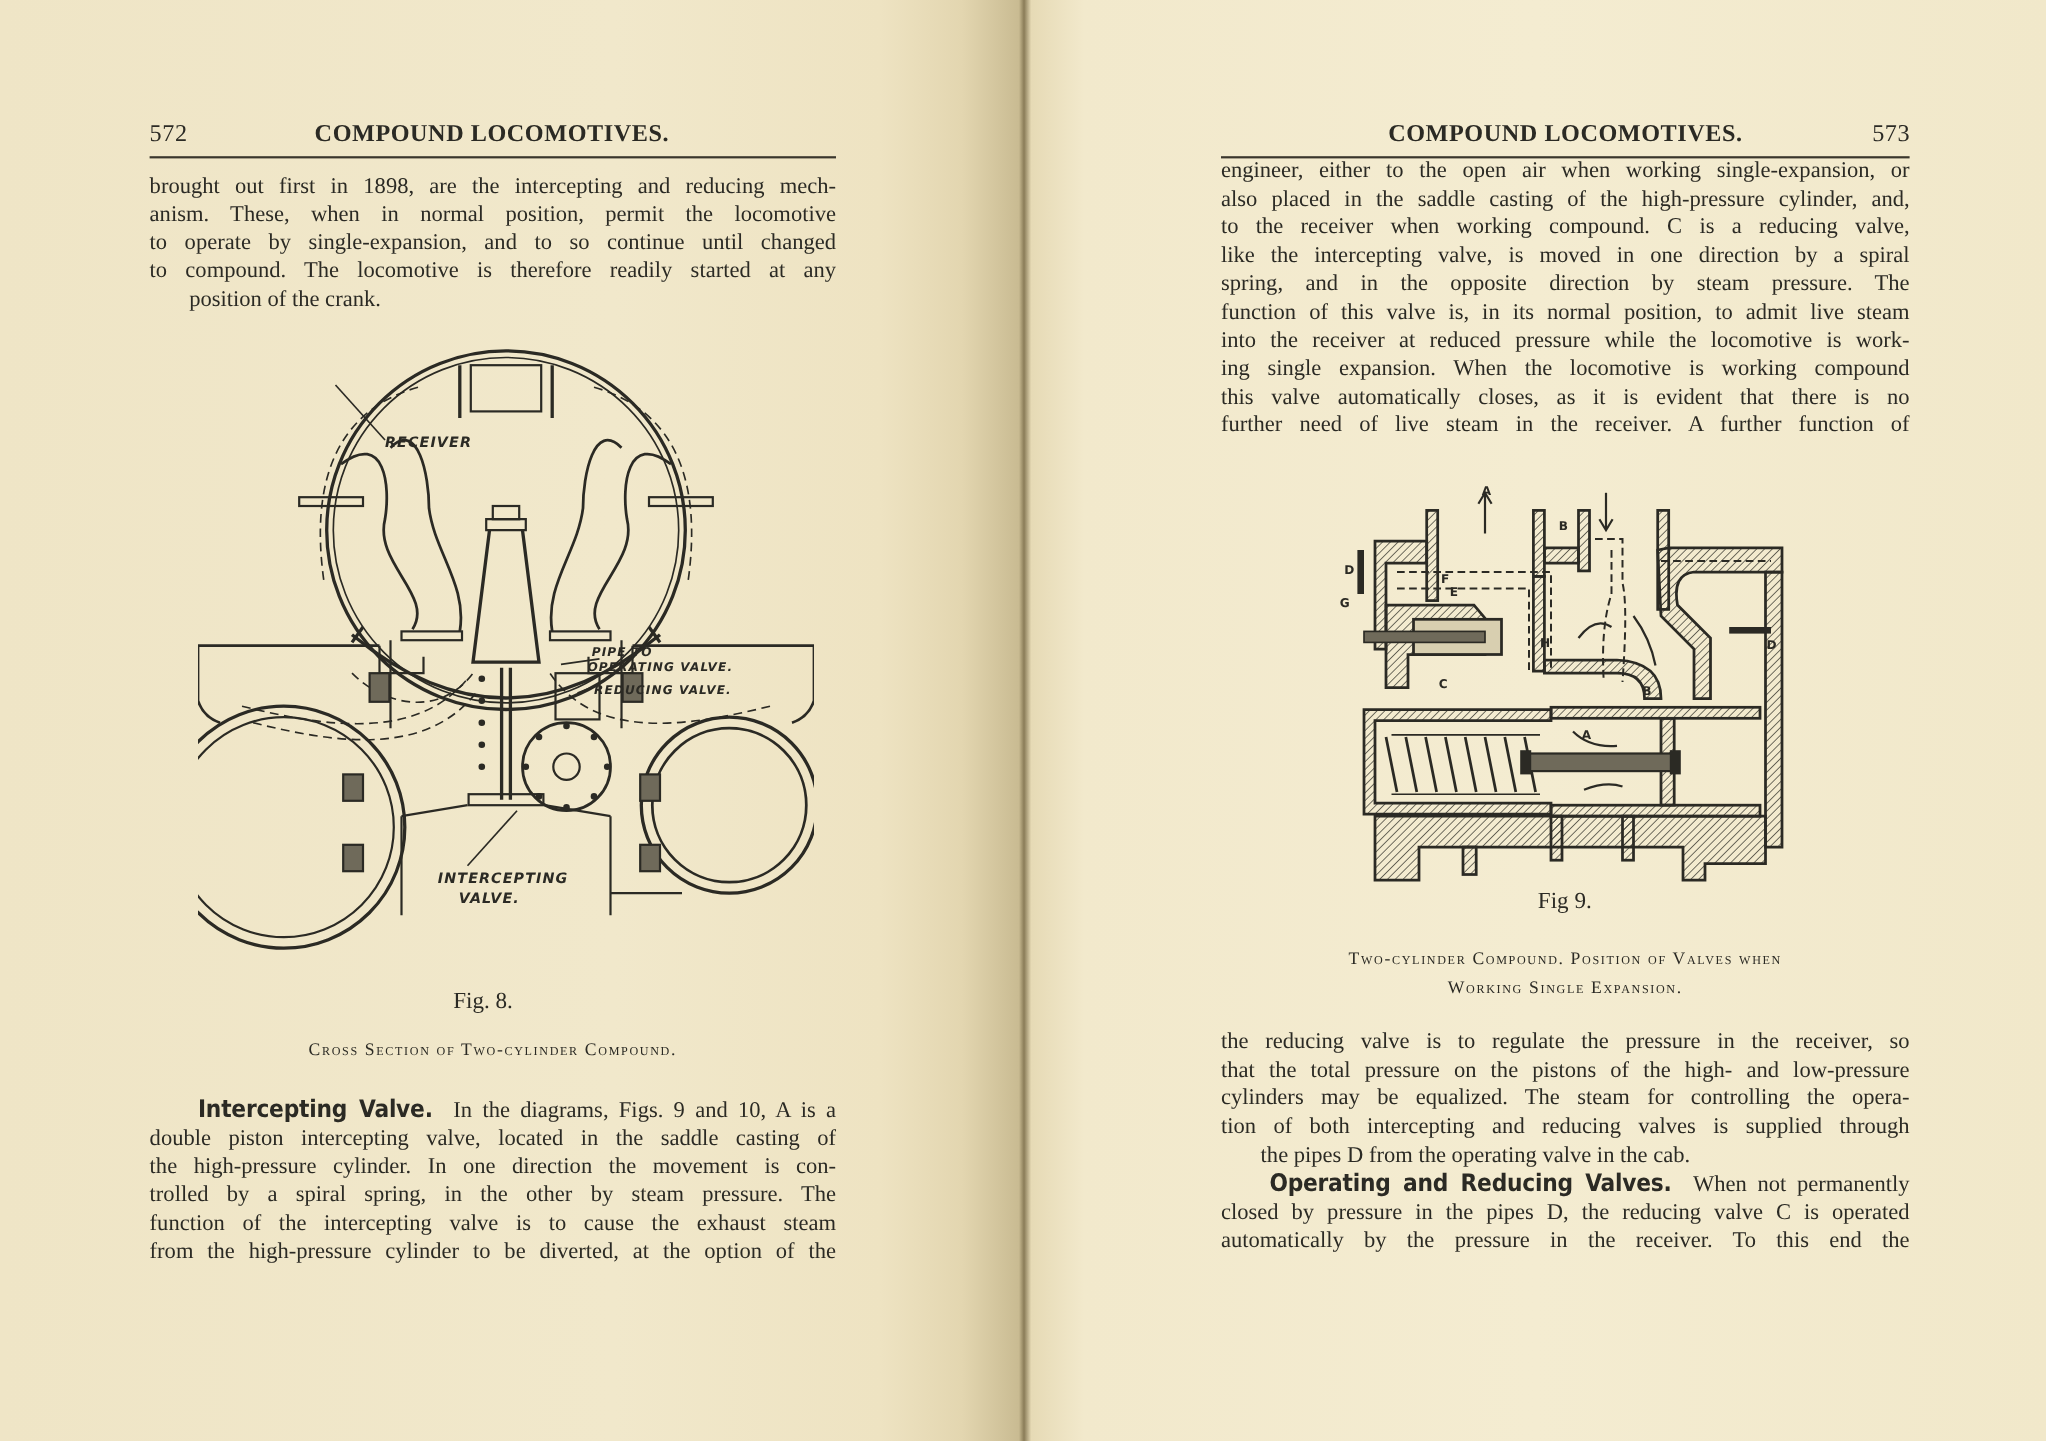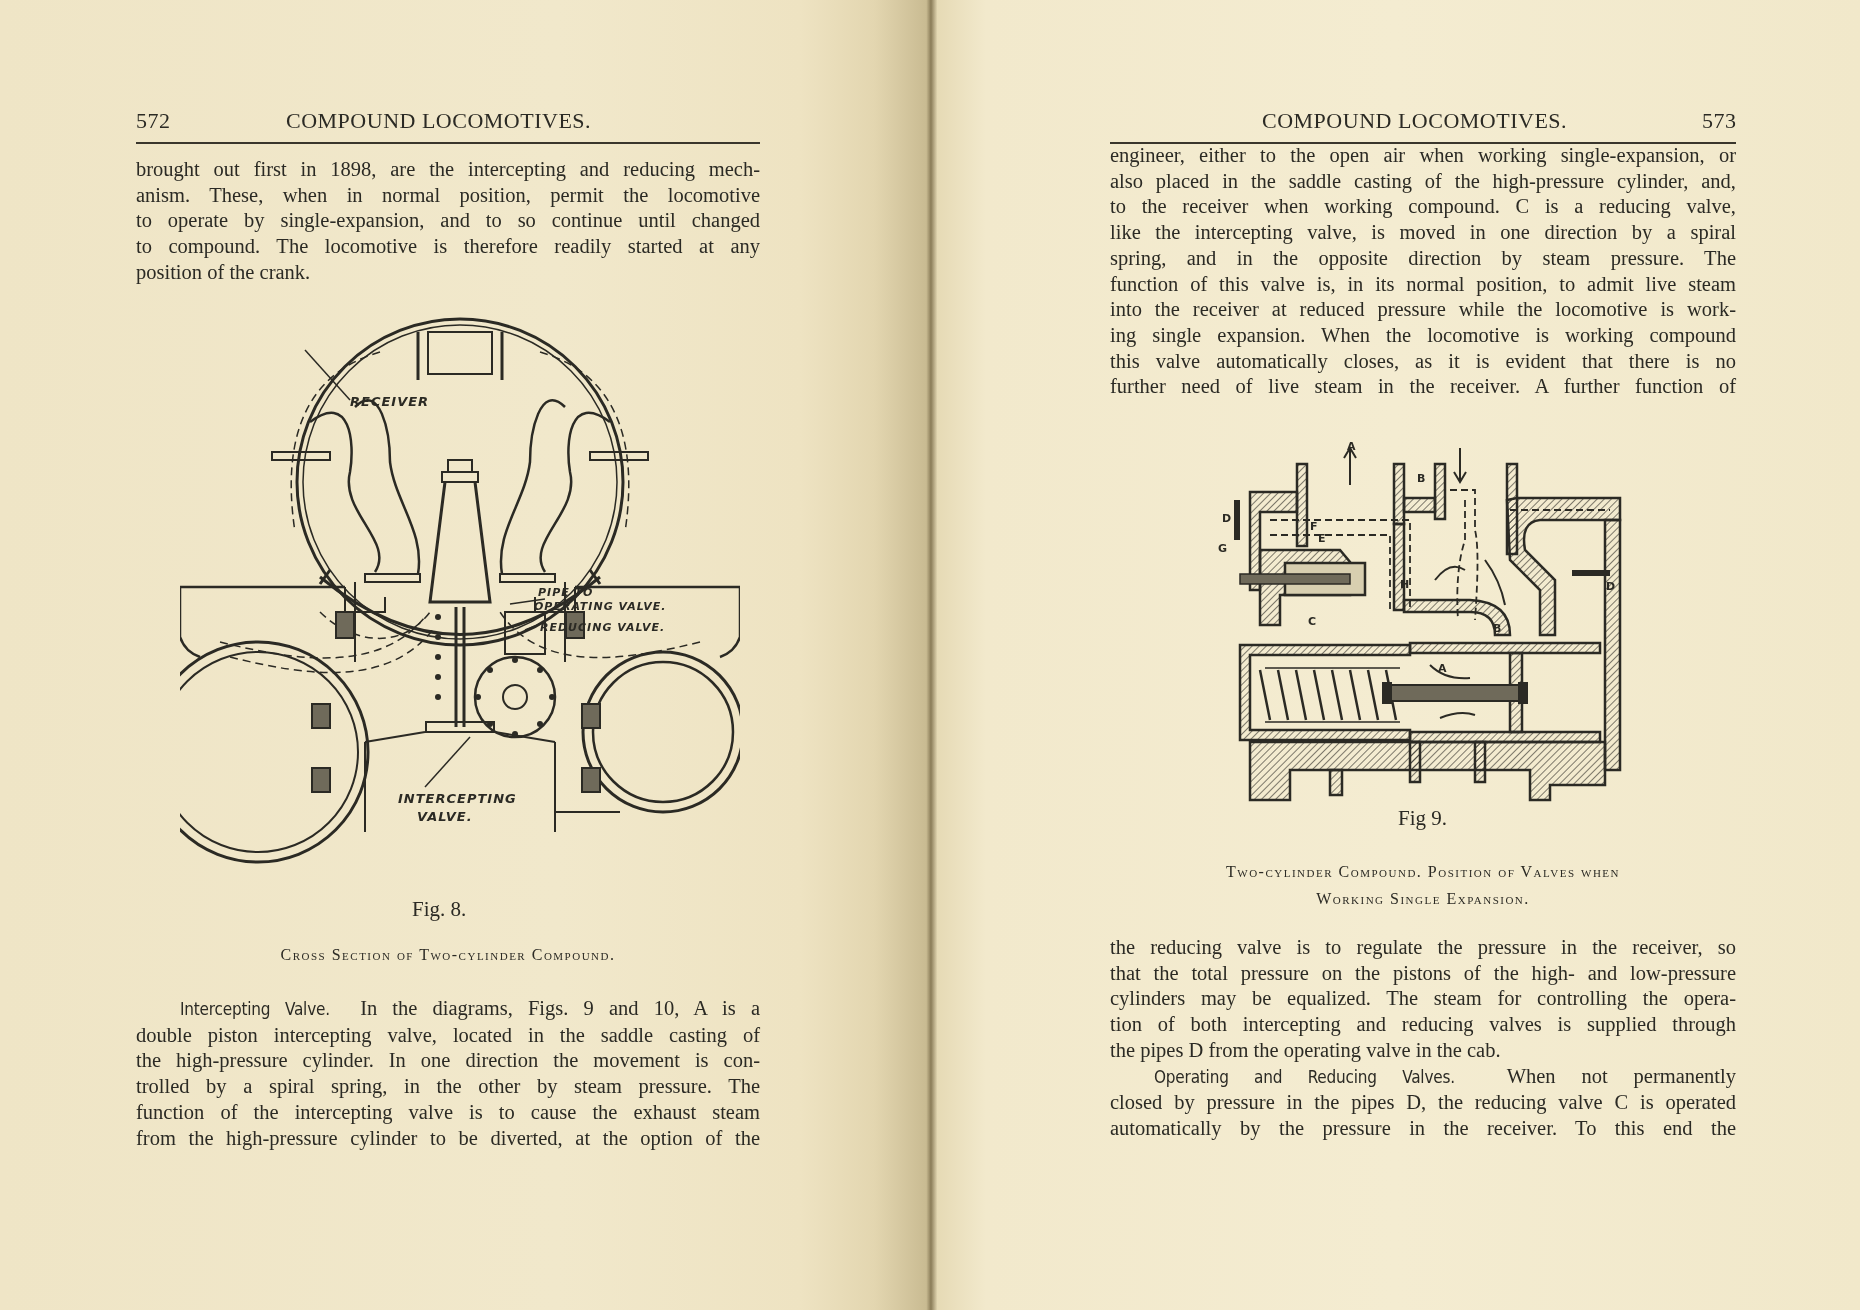--- a/index.html
+++ b/index.html
@@ -15,32 +15,32 @@
       #efe5c6 0%, #f1e8cb 30%, #eee3c2 43%, #e3d6b0 47%, #c9bb92 49.8%,
       #8a7c58 50.05%, #e6dab5 50.4%, #f2e9cc 53%, #f4ecd1 75%, #f1e8ca 100%);
   }
   .page { position: absolute; top: 0; height: 1310px; }
   .page.left { left: 0; width: 925px; }
   .page.right { left: 930px; width: 930px; }
 
   .running-head {
     position: absolute; top: 108px; font-size: 22px; letter-spacing: 0.5px;
   }
-  .rh-title { position: absolute; white-space: nowrap; }
+  .rh-title { position: absolute; white-space: nowrap; font-weight: bold; }
   .rh-num { position: absolute; white-space: nowrap; }
   .rule { position: absolute; height: 2px; background: #3a362c; }
 
   .text-block {
     position: absolute; font-size: 20.5px; line-height: 25.7px;
     text-align: justify; text-align-last: left;
   }
   .line { display: block; text-align: justify; text-align-last: justify; white-space: nowrap; }
-  .line.last { text-align-last: left; }
+  .line.last { text-align-last: left; margin-left: 36px; }
   .indent { padding-left: 44px; }
-  .runin { font-family: "DejaVu Sans Condensed", "DejaVu Sans", sans-serif; font-weight: normal; font-size: 17px; letter-spacing: -0.2px; }
+  .runin { font-family: "DejaVu Sans Condensed", "DejaVu Sans", sans-serif; font-weight: bold; font-size: 22px; letter-spacing: -0.2px; }
 
   .fig-label {
     position: absolute; font-size: 21px; text-align: center; white-space: nowrap;
   }
   .caption {
     position: absolute; text-align: center; font-size: 16px; letter-spacing: 1.5px;
     font-variant: small-caps; line-height: 27px;
   }
   .figure { position: absolute; }
   .figure svg { display: block; }

